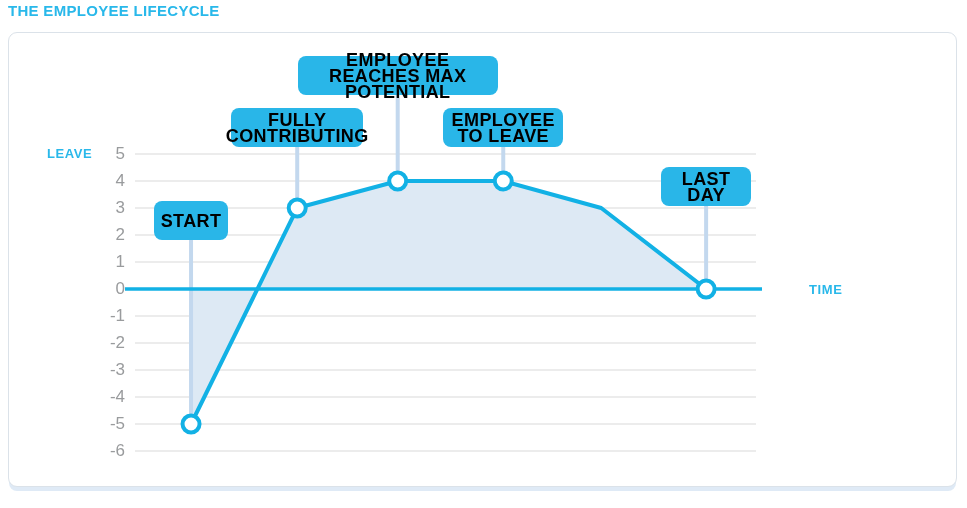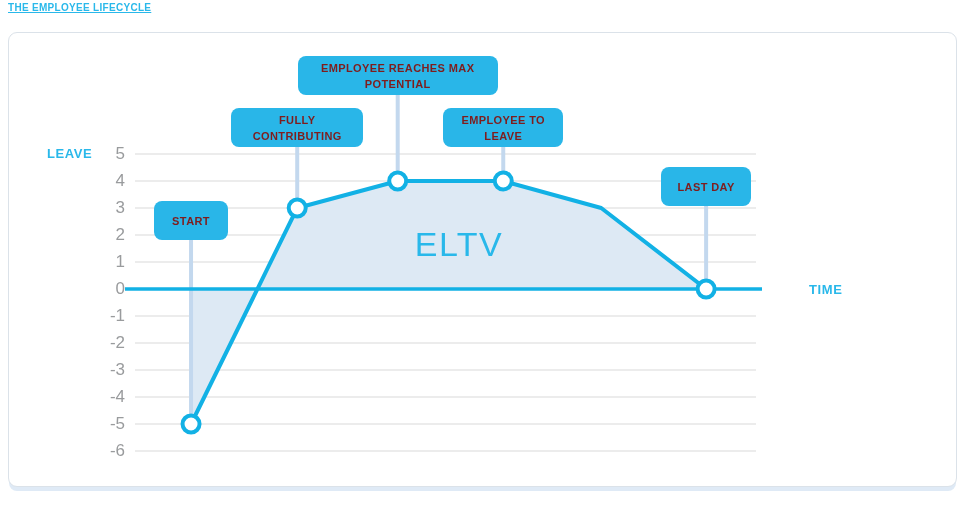--- a/index.html
+++ b/index.html
@@ -1,23 +1,22 @@
 <!DOCTYPE html>
 <html><head>
 <meta charset="utf-8">
 <style>
   * { margin:0; padding:0; box-sizing:border-box; }
   html,body { background:#ffffff; font-family:"Liberation Sans", sans-serif; }
   .page { position:relative; width:967px; height:508px; background:#ffffff; overflow:hidden; }
 
   .page-title {
     position:absolute; left:8px; top:2px;
-    font-size:10px; font-weight:bold; letter-spacing:0.3px;
+    font-size:15px; font-weight:bold; letter-spacing:0.3px;
     color:#29b8ea;
-    text-decoration:underline;
   }
 
   .card {
     position:absolute; left:8px; top:32px; width:949px; height:455px;
     background:#ffffff; border:1.5px solid #dbe2e9; border-radius:9px;
     box-shadow:0 5px 0 -1px #dfeaf6;
   }
   .card svg { position:absolute; left:0; top:0; }
 
   .axis-label {
@@ -34,21 +33,21 @@
 
   .area-label {
     position:absolute; left:450px; top:211px; transform:translate(-50%,-50%);
     color:#29b8ea; font-size:34px; letter-spacing:1.5px; white-space:nowrap;
   }
 
   .badge {
     position:absolute; height:39px; transform:translateX(-50%);
     background:#29b6e8; border-radius:8px;
     display:flex; align-items:center; justify-content:center;
-    color:#7f1d1d; font-size:11px; font-weight:bold; letter-spacing:0.4px;
+    color:#000000; font-size:18px; font-weight:bold; letter-spacing:0.4px;
     line-height:16px; text-align:center; padding:2px 6px;
   }
 </style>
 </head>
 <body>
 
 <div class="page">
   <div class="page-title">THE EMPLOYEE LIFECYCLE</div>
 
   <div class="card">
@@ -90,21 +89,20 @@
         <div class="tick" style="top: 273px;">-1</div>
         <div class="tick" style="top: 300px;">-2</div>
         <div class="tick" style="top: 327px;">-3</div>
         <div class="tick" style="top: 354px;">-4</div>
         <div class="tick" style="top: 381px;">-5</div>
         <div class="tick" style="top: 408px;">-6</div>
       </div>
 
     <div class="axis-label ylabel">LEAVE</div>
     <div class="axis-label xlabel">TIME</div>
-    <div class="area-label">ELTV</div>
 
     <div id="badges">
         <div class="badge" style="left: 182.04px; top: 140px; width: 74px; margin-top: 28px;">START</div>
         <div class="badge" style="left: 288.216px; top: 75px; width: 132px;">FULLY CONTRIBUTING</div>
         <div class="badge" style="left: 388.704px; top: 23px; width: 200px;">EMPLOYEE REACHES MAX POTENTIAL</div>
         <div class="badge" style="left: 494.248px; top: 75px; width: 120px;">EMPLOYEE TO LEAVE</div>
         <div class="badge" style="left: 697.12px; top: 134px; width: 90px; text-align: center;">LAST DAY</div>
       </div>
   </div>
 </div>

